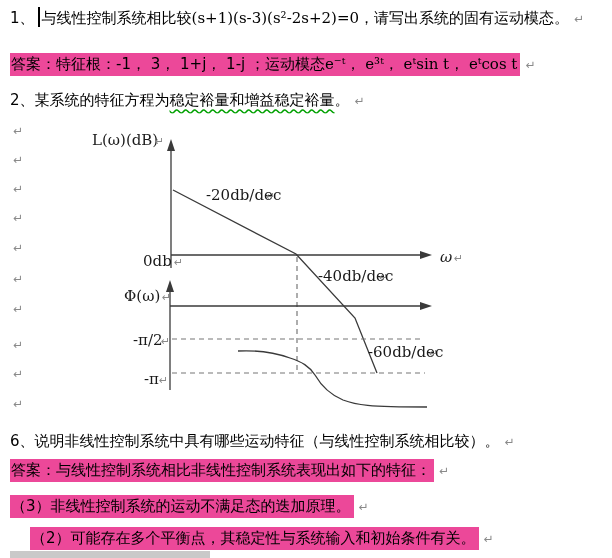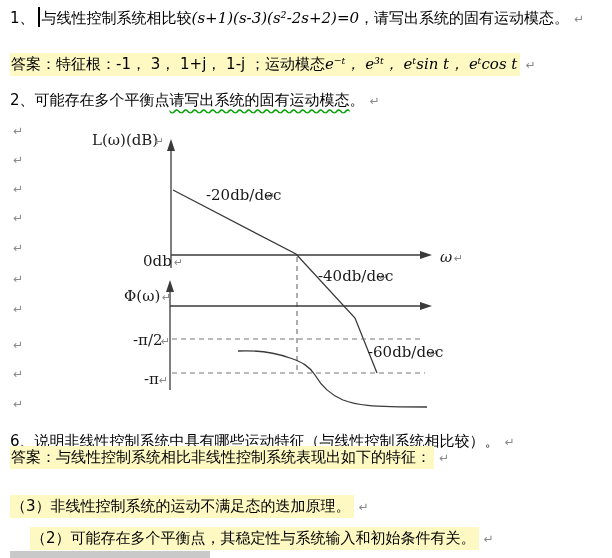--- a/index.html
+++ b/index.html
@@ -2,22 +2,22 @@
 <html><head>
 <meta charset="utf-8">
 <style>
   html,body{margin:0;padding:0;}
   body{
     width:612px;height:558px;position:relative;overflow:hidden;
     background:#ffffff;color:#000;
     font-family:"DejaVu Sans","Liberation Sans",sans-serif;
   }
   .line{position:absolute;left:10px;font-size:15px;white-space:nowrap;line-height:24px;}
-  .hl{background:#fef9c3;padding:2px 3px 3px 1px;}
-  .math{font-family:"DejaVu Serif","Liberation Serif",serif;font-style:italic;}
+  .hl{background:#ec4899;padding:2px 3px 3px 1px;}
+  .math{font-family:"DejaVu Serif","Liberation Serif",serif;}
   .pm{color:#8a8a8a;font-size:12px;margin-left:5px;font-style:normal;}
   .pmargin{position:absolute;left:13px;color:#8a8a8a;font-size:12px;}
   .wavy{
     text-decoration-line:underline;text-decoration-style:wavy;
     text-decoration-color:#00a000;text-underline-offset:3px;
   }
   .caret{display:inline-block;width:2px;height:20px;background:#000;
     vertical-align:-4px;margin:0 2px 0 3px;}
   .diagram{position:absolute;left:0;top:120px;}
   .diagram text{font-family:"DejaVu Serif","Liberation Serif",serif;font-size:15px;fill:#1a1a1a;}
@@ -33,21 +33,21 @@
 
 <div class="line" style="top:6px;">
   <span>1、</span><span class="caret"></span><span>与线性控制系统相比较</span><span class="math">(s+1)(s-3)(s²-2s+2)=0</span><span>，请写出系统的固有运动模态。</span><span class="pm">↵</span>
 </div>
 
 <div class="line" style="top:52px;">
   <span class="hl"><span>答案：特征根：-1，  3，  1+j，  1-j ；运动模态</span><span class="math">e⁻ᵗ， e³ᵗ， eᵗsin t， eᵗcos t</span></span><span class="pm">↵</span>
 </div>
 
 <div class="line" style="top:88px;">
-  <span>2、</span><span>可能存在多个平衡点</span><span class="wavy">请写出系统的固有运动模态</span><span>。</span><span class="pm">↵</span>
+  <span>2、</span><span>某系统的特征方程为</span><span class="wavy">稳定裕量和增益稳定裕量</span><span>。</span><span class="pm">↵</span>
 </div>
 
 <div class="pmargin" style="top:124px;">↵</div>
 <div class="pmargin" style="top:153px;">↵</div>
 <div class="pmargin" style="top:182px;">↵</div>
 <div class="pmargin" style="top:211px;">↵</div>
 <div class="pmargin" style="top:241px;">↵</div>
 <div class="pmargin" style="top:272px;">↵</div>
 <div class="pmargin" style="top:302px;">↵</div>
 <div class="pmargin" style="top:338px;">↵</div>
@@ -94,21 +94,21 @@
   <text x="144" y="384">-π</text>
   <text class="pmk" x="159" y="384">↵</text>
 
   <path class="stroke" d="M238,351 C258,350 276,353 290,358 C302,362 309,366 315,375 C322,387 331,395 343,400 C356,405 368,407 427,407"></path>
 </svg>
 
 <div class="line" style="top:429px;">
   <span>6、说明非线性控制系统中具有哪些运动特征（与线性控制系统相比较）。</span><span class="pm">↵</span>
 </div>
 
-<div class="line" style="top:445px;">
+<div class="line" style="top:458px;">
   <span class="hl">答案：与线性控制系统相比非线性控制系统表现出如下的特征：</span><span class="pm">↵</span>
 </div>
 
 <div class="line" style="top:494px;">
   <span class="hl">（3）非线性控制系统的运动不满足态的迭加原理。</span><span class="pm">↵</span>
 </div>
 
 <div class="line" style="top:526px;padding-left:20px;">
   <span class="hl">（2）可能存在多个平衡点，其稳定性与系统输入和初始条件有关。</span><span class="pm">↵</span>
 </div>

